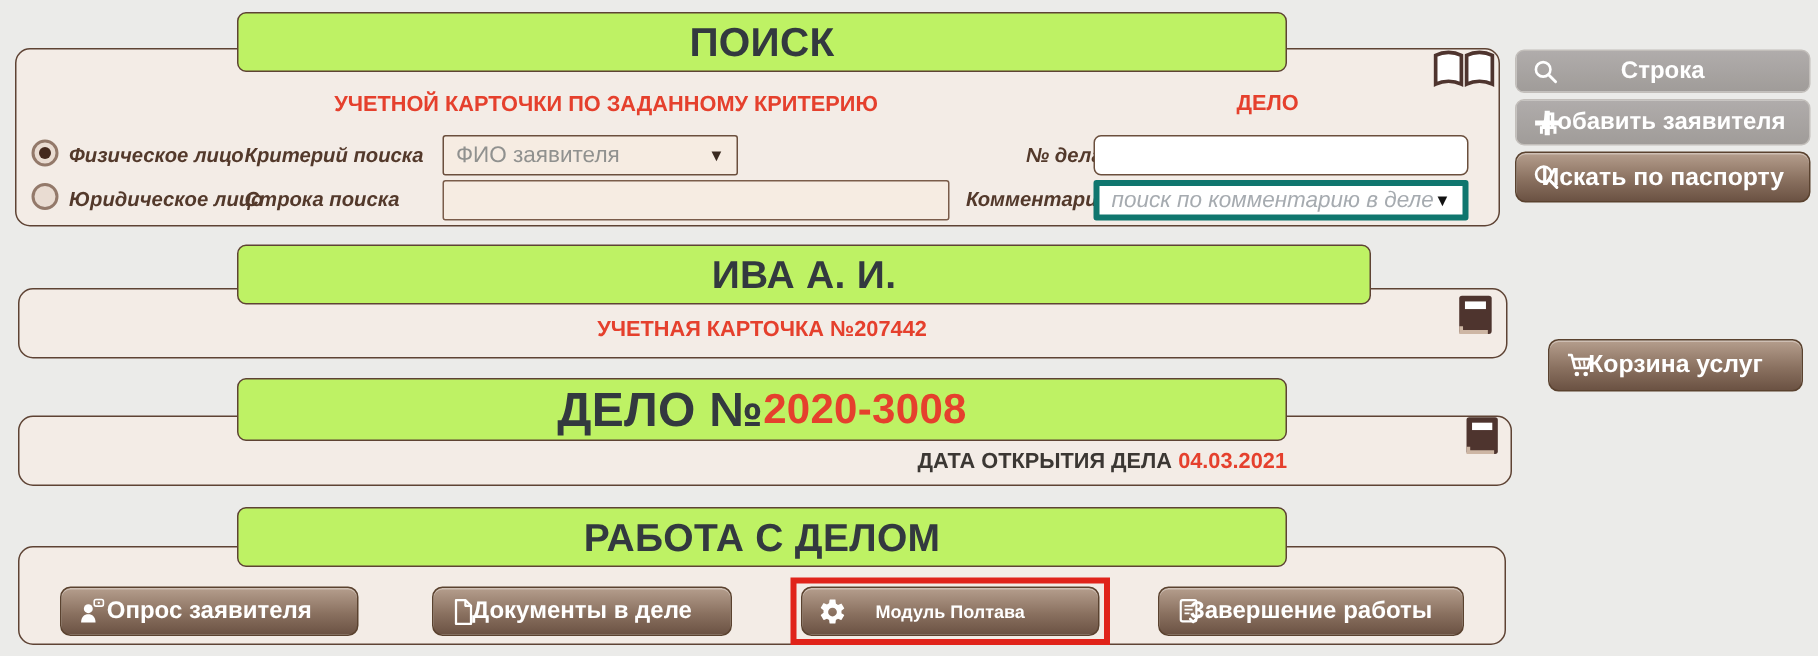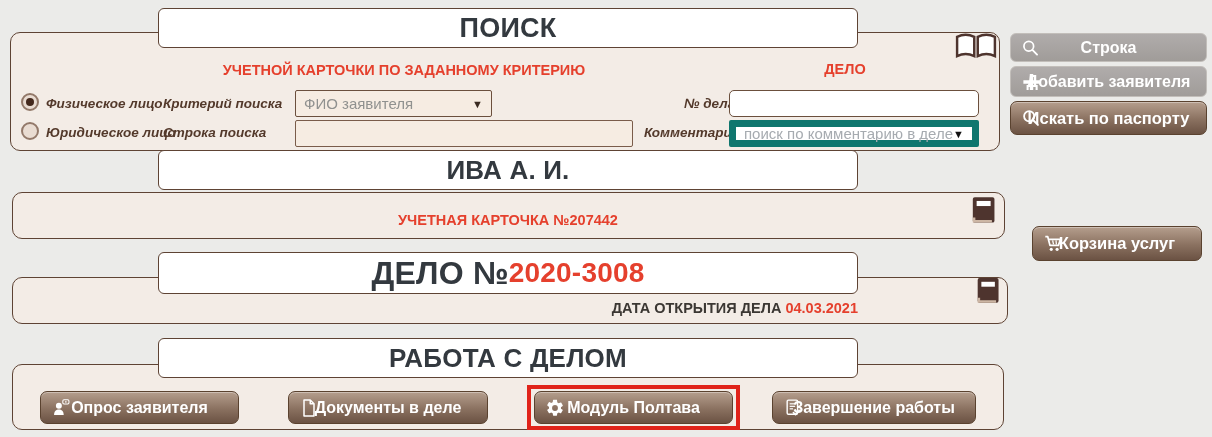--- a/index.html
+++ b/index.html
@@ -1,37 +1,37 @@
 <!DOCTYPE html>
 <html><head>
 <meta charset="utf-8">
 <style>
   html,body{margin:0;padding:0;background:#ebebe9;}
   .screen{position:relative;width:1212px;height:437px;background:#ebebe9;
     font-family:"Liberation Sans","DejaVu Sans",sans-serif;overflow:hidden;}
 
   .panel{position:absolute;background:#f3ece6;border:1px solid #5e4334;border-radius:10px;box-sizing:border-box;}
-  .whitebox{position:absolute;background:#ffffff;border:1px solid #5e4334;border-radius:6px;
+  .whitebox{position:absolute;background:#bef264;border:1px solid #5e4334;border-radius:6px;
     display:flex;align-items:center;justify-content:center;z-index:3;box-sizing:border-box;}
   .ttl{font-weight:bold;color:#33393f;letter-spacing:.2px;white-space:nowrap;}
   .sub{position:absolute;z-index:4;font-weight:bold;font-size:14.5px;text-align:center;white-space:nowrap;}
   .red{color:#e5402d;}
   .dark{color:#3b3733;}
   .lbl{position:absolute;z-index:4;font-weight:bold;font-size:13.5px;color:#53392b;white-space:nowrap;font-style:italic;}
 
   .radio{position:absolute;z-index:4;width:18px;height:18px;border-radius:50%;
     background:#e9dcd2;border:2px solid #93796a;box-sizing:border-box;}
   .radio.sel::after{content:'';position:absolute;left:3px;top:3px;right:3px;bottom:3px;border-radius:50%;background:#44291d;}
 
   .field{position:absolute;z-index:4;box-sizing:border-box;font-size:15px;}
   .selbox{display:flex;align-items:center;padding:0 8px;}
   .selbox .arrow{margin-left:auto;font-size:11px;}
   .sel-beige{background:#f6ece2;border:1px solid #6b4f3d;border-radius:2px;color:#90918f;}
   .sel-beige .arrow{color:#3a2a20;}
-  .sel-white{background:#ffffff;border:7px solid #0f766e;border-radius:2px;color:#a6abb0;}
+  .sel-white{background:#ffffff;border:4px solid #0f766e;border-radius:2px;color:#a6abb0;font-style:italic;}
   .sel-white .arrow{color:#111111;}
   .inp-white{background:#ffffff;border:1px solid #6b4f3d;border-radius:5px;padding:0 8px;font-size:15px;color:#333;}
   .inp-beige{background:#f6ece2;border:1px solid #7a5c4a;border-radius:2px;padding:0 8px;font-size:15px;color:#555;}
   input.field{outline:none;font-family:inherit;}
 
   .btn{position:absolute;z-index:4;display:flex;align-items:center;justify-content:center;
     box-sizing:border-box;color:#ffffff;font-weight:bold;cursor:pointer;white-space:nowrap;}
   .btn .bicon{position:absolute;left:10px;top:50%;transform:translateY(-50%);display:flex;}
   .btn-grey{background:linear-gradient(180deg,#b0acab,#a09c99);border:1px solid #c2beba;border-radius:6px;font-size:16px;}
   .btn-brown{background:linear-gradient(180deg,#b59e8d 0%,#8a7160 55%,#6b5243 100%);
@@ -100,21 +100,21 @@
     <span class="bicon">
       <svg width="20" height="20" viewBox="0 0 22 22">
           <circle cx="9" cy="9" r="5.6" fill="none" stroke="#fff" stroke-width="2"></circle>
           <line x1="13.2" y1="13.2" x2="18.6" y2="18.6" stroke="#fff" stroke-width="2.2" stroke-linecap="round"></line>
         </svg>
     </span>
     <span>Искать по паспорту</span>
   </div>
 
   <div class="panel" style="left:12px;top:192px;width:993px;height:47px;"></div>
-  <div class="whitebox" style="left:158px;top:150px;width:700px;height:40px;">
+  <div class="whitebox" style="left:158px;top:163px;width:756px;height:40px;">
     <span class="ttl" style="font-size:26px;">ИВА А. И.</span>
   </div>
   <div class="sub red" style="left:158px;top:212px;width:700px;">УЧЕТНАЯ КАРТОЧКА №207442</div>
   <div class="iconbox" style="left:969px;top:195px;">
     <svg width="28" height="31" viewBox="0 0 22 24">
       <rect x="3" y="1.5" width="17" height="20" rx="1.5" fill="#4e342e"></rect>
       <path d="M3 17.5 L3 21.5 L18 21.5 L18 19.5 L5 19.5 L5 17.5 Z" fill="#cdb6a4"></path>
       <rect x="6" y="4.5" width="11" height="4" fill="#ffffff"></rect>
     </svg>
   </div>
@@ -168,21 +168,21 @@
   </div>
   <div class="btn btn-brown" style="left:288px;top:391px;width:200px;height:33px;font-size:16px;">
     <span class="bicon">
       <svg width="20" height="20" viewBox="0 0 24 24">
         <path d="M6 2.5 H13.5 L18 7 V21.5 H6 Z" fill="none" stroke="#fff" stroke-width="1.8" stroke-linejoin="round"></path>
         <path d="M13.5 2.5 V7 H18" fill="none" stroke="#fff" stroke-width="1.8" stroke-linejoin="round"></path>
       </svg>
     </span>
     <span>Документы в деле</span>
   </div>
-  <div class="btn btn-brown" style="left:534px;top:391px;width:199px;height:33px;font-size:16px;">
+  <div class="btn btn-brown" style="left:534px;top:391px;width:199px;height:33px;font-size:12px;">
     <span class="bicon">
       <svg width="20" height="20" viewBox="0 0 24 24">
         <path fill="#fff" d="M19.14,12.94a7.07,7.07,0,0,0,.06-.94,7.07,7.07,0,0,0-.06-.94l2.03-1.58a.5.5,0,0,0,.12-.64l-1.92-3.32a.5.5,0,0,0-.61-.22l-2.39,1a7.3,7.3,0,0,0-1.62-.94l-.36-2.54A.5.5,0,0,0,13.9,2H10.1a.5.5,0,0,0-.49.42L9.25,4.96a7.3,7.3,0,0,0-1.62.94l-2.39-1a.5.5,0,0,0-.61.22L2.71,8.44a.5.5,0,0,0,.12.64l2.03,1.58a7.07,7.07,0,0,0-.06.94,7.07,7.07,0,0,0,.06.94L2.83,14.12a.5.5,0,0,0-.12.64l1.92,3.32a.5.5,0,0,0,.61.22l2.39-1a7.3,7.3,0,0,0,1.62.94l.36,2.54a.5.5,0,0,0,.49.42h3.8a.5.5,0,0,0,.49-.42l.36-2.54a7.3,7.3,0,0,0,1.62-.94l2.39,1a.5.5,0,0,0,.61-.22l1.92-3.32a.5.5,0,0,0-.12-.64ZM12,15.5A3.5,3.5,0,1,1,15.5,12,3.5,3.5,0,0,1,12,15.5Z"></path>
       </svg>
     </span>
     <span>Модуль Полтава</span>
   </div>
   <div class="btn btn-brown" style="left:772px;top:391px;width:204px;height:33px;font-size:16px;">
     <span class="bicon">
       <svg width="20" height="20" viewBox="0 0 24 24">

